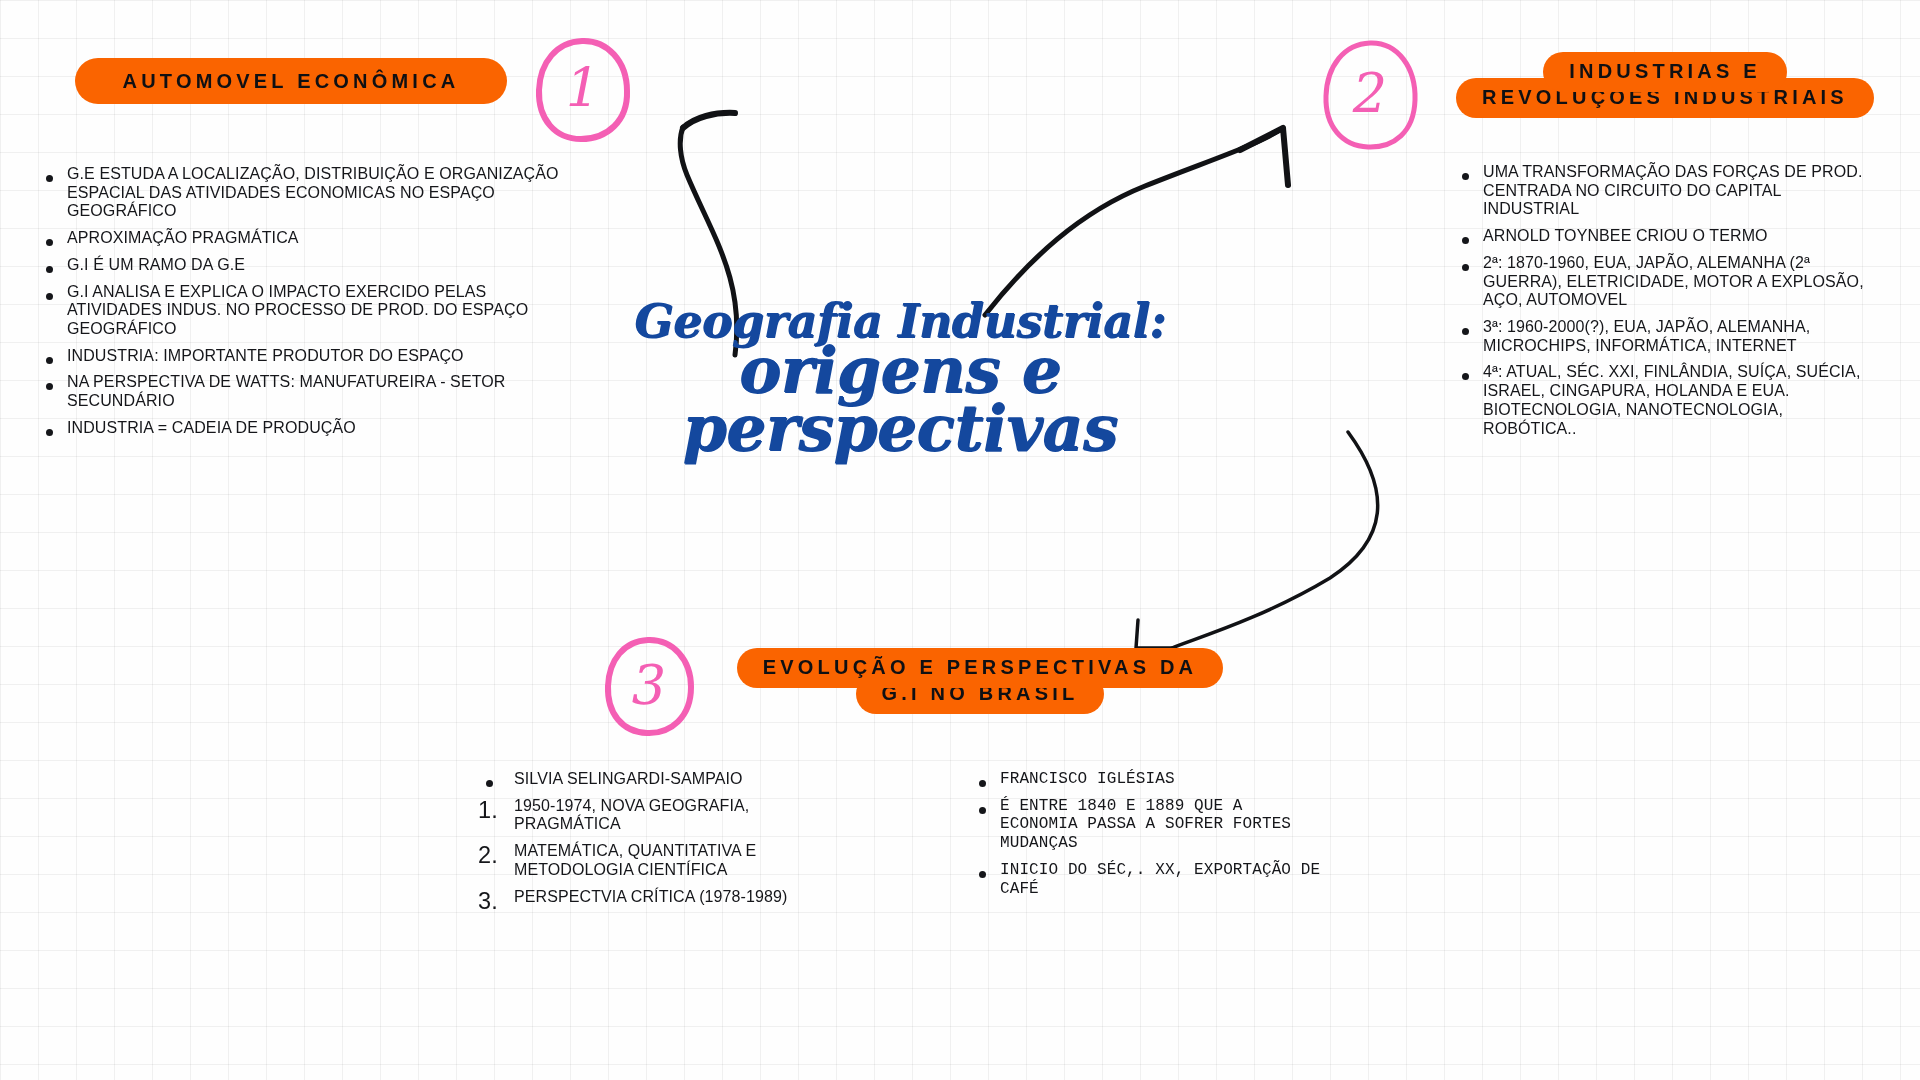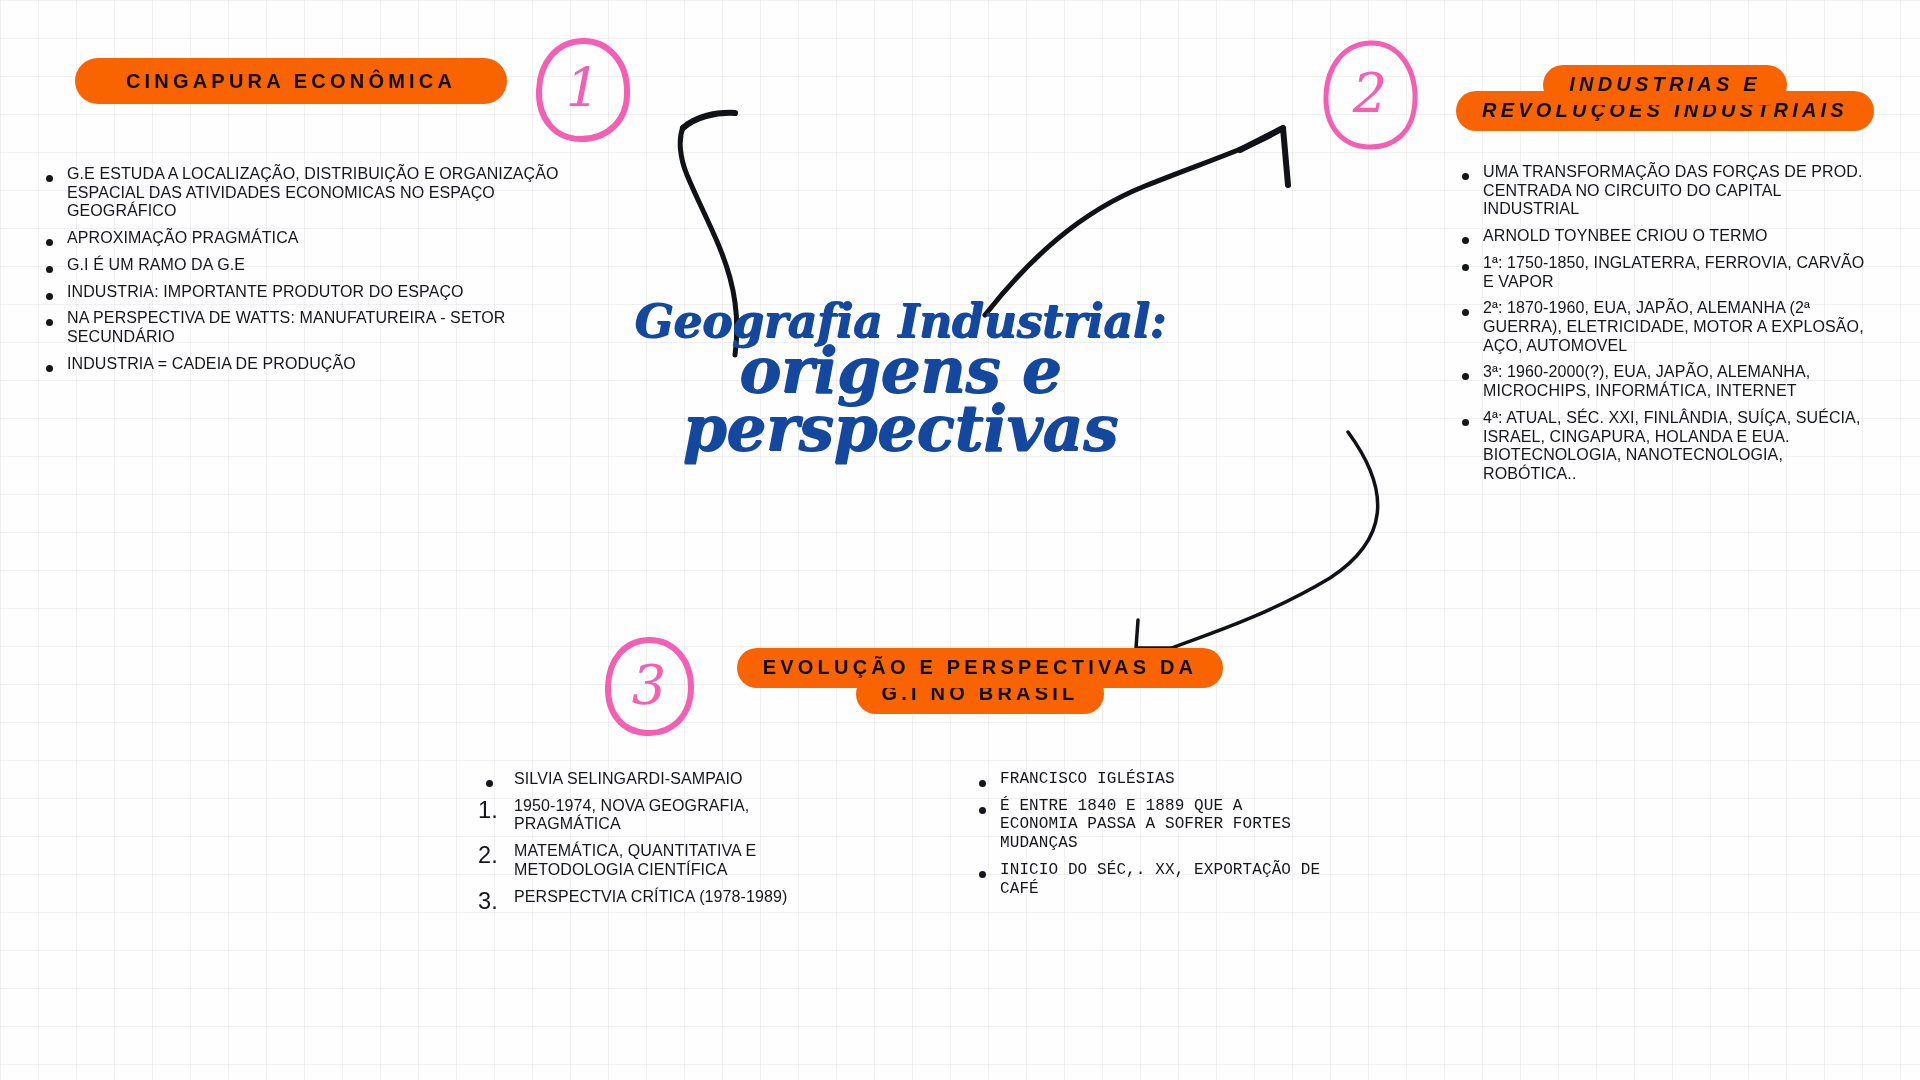--- a/index.html
+++ b/index.html
@@ -173,55 +173,55 @@
     <path d="M 683 128 C 695 117, 715 112, 735 113" fill="none" stroke="#111215" stroke-width="6" stroke-linecap="round"></path>
 
     <path d="M 985 315 C 1030 258, 1080 212, 1145 186 C 1210 160, 1258 145, 1283 128" fill="none" stroke="#111215" stroke-width="5" stroke-linecap="round"></path>
     <path d="M 1283 128 L 1288 185 M 1283 128 L 1240 150" fill="none" stroke="#111215" stroke-width="6" stroke-linecap="round"></path>
 
     <path d="M 1348 432 C 1392 492, 1388 540, 1330 578 C 1260 620, 1190 640, 1172 648" fill="none" stroke="#111215" stroke-width="3.5" stroke-linecap="round"></path>
     <path d="M 1136 648 L 1138 620 M 1136 648 L 1172 648" fill="none" stroke="#111215" stroke-width="3.5" stroke-linecap="round"></path>
   </svg>
 
   <div class="pill" style="left:75px; top:58px; width:432px; height:46px;">
-    <span>CINGAPURA ECONÔMICA</span>
+    <span>AUTOMOVEL ECONÔMICA</span>
   </div>
 
   <div class="numcircle" style="left:535px; top:35px; width:96px; height:110px;">
     <svg width="96" height="110" viewBox="0 0 96 110">
       <path d="M 47 6 C 72 5, 92 26, 92 56 C 93 86, 72 104, 46 104 C 20 104, 3 84, 4 55 C 5 27, 22 7, 47 6 Z" fill="none" stroke="#F45FB4" stroke-width="6" stroke-linecap="round"></path>
     </svg>
     <div class="numtxt">1</div>
   </div>
 
   <ul class="bl" style="left:32px; top:157px; width:560px;">
     <li>G.E ESTUDA A LOCALIZAÇÃO, DISTRIBUIÇÃO E ORGANIZAÇÃO ESPACIAL DAS ATIVIDADES ECONOMICAS NO ESPAÇO GEOGRÁFICO</li>
     <li>APROXIMAÇÃO PRAGMÁTICA</li>
     <li>G.I É UM RAMO DA G.E</li>
+    <li>G.I ANALISA E EXPLICA O IMPACTO EXERCIDO PELAS ATIVIDADES INDUS. NO PROCESSO DE PROD. DO ESPAÇO GEOGRÁFICO</li>
     <li>INDUSTRIA: IMPORTANTE PRODUTOR DO ESPAÇO</li>
     <li>NA PERSPECTIVA DE WATTS: MANUFATUREIRA - SETOR SECUNDÁRIO</li>
     <li>INDUSTRIA = CADEIA DE PRODUÇÃO</li>
   </ul>
 
   <div class="numcircle" style="left:1320px; top:38px; width:100px; height:114px;">
     <svg width="100" height="114" viewBox="0 0 100 114">
       <path d="M 50 5 C 78 4, 96 30, 95 62 C 94 94, 74 110, 48 109 C 22 108, 5 88, 6 58 C 7 28, 24 6, 50 5 Z" fill="none" stroke="#F45FB4" stroke-width="5" stroke-linecap="round"></path>
     </svg>
     <div class="numtxt">2</div>
   </div>
 
-  <div class="pill-two-line" style="left:1440px; top:65px; width:450px;font-style:italic;">
+  <div class="pill-two-line" style="left:1440px; top:52px; width:450px;">
     <div class="pill-row r1">INDUSTRIAS E</div>
     <div class="pill-row r2">REVOLUÇÕES INDUSTRIAIS</div>
   </div>
 
   <ul class="bl gap" style="left:1448px; top:155px; width:428px;">
     <li>UMA TRANSFORMAÇÃO DAS FORÇAS DE PROD. CENTRADA NO CIRCUITO DO CAPITAL INDUSTRIAL</li>
     <li>ARNOLD TOYNBEE CRIOU O TERMO</li>
-    <li>1ª: 1750-1850, INGLATERRA, FERROVIA, CARVÃO E VAPOR</li>
     <li>2ª: 1870-1960, EUA, JAPÃO, ALEMANHA (2ª GUERRA), ELETRICIDADE, MOTOR A EXPLOSÃO, AÇO, AUTOMOVEL</li>
     <li>3ª: 1960-2000(?), EUA, JAPÃO, ALEMANHA, MICROCHIPS, INFORMÁTICA, INTERNET</li>
     <li>4ª: ATUAL, SÉC. XXI, FINLÂNDIA, SUÍÇA, SUÉCIA, ISRAEL, CINGAPURA, HOLANDA E EUA. BIOTECNOLOGIA, NANOTECNOLOGIA, ROBÓTICA..</li>
   </ul>
 
   <div id="title-block">
     <div class="ln1">Geografia  Industrial:</div>
     <div class="ln2">origens   e</div>
     <div class="ln3">perspectivas</div>
   </div>

